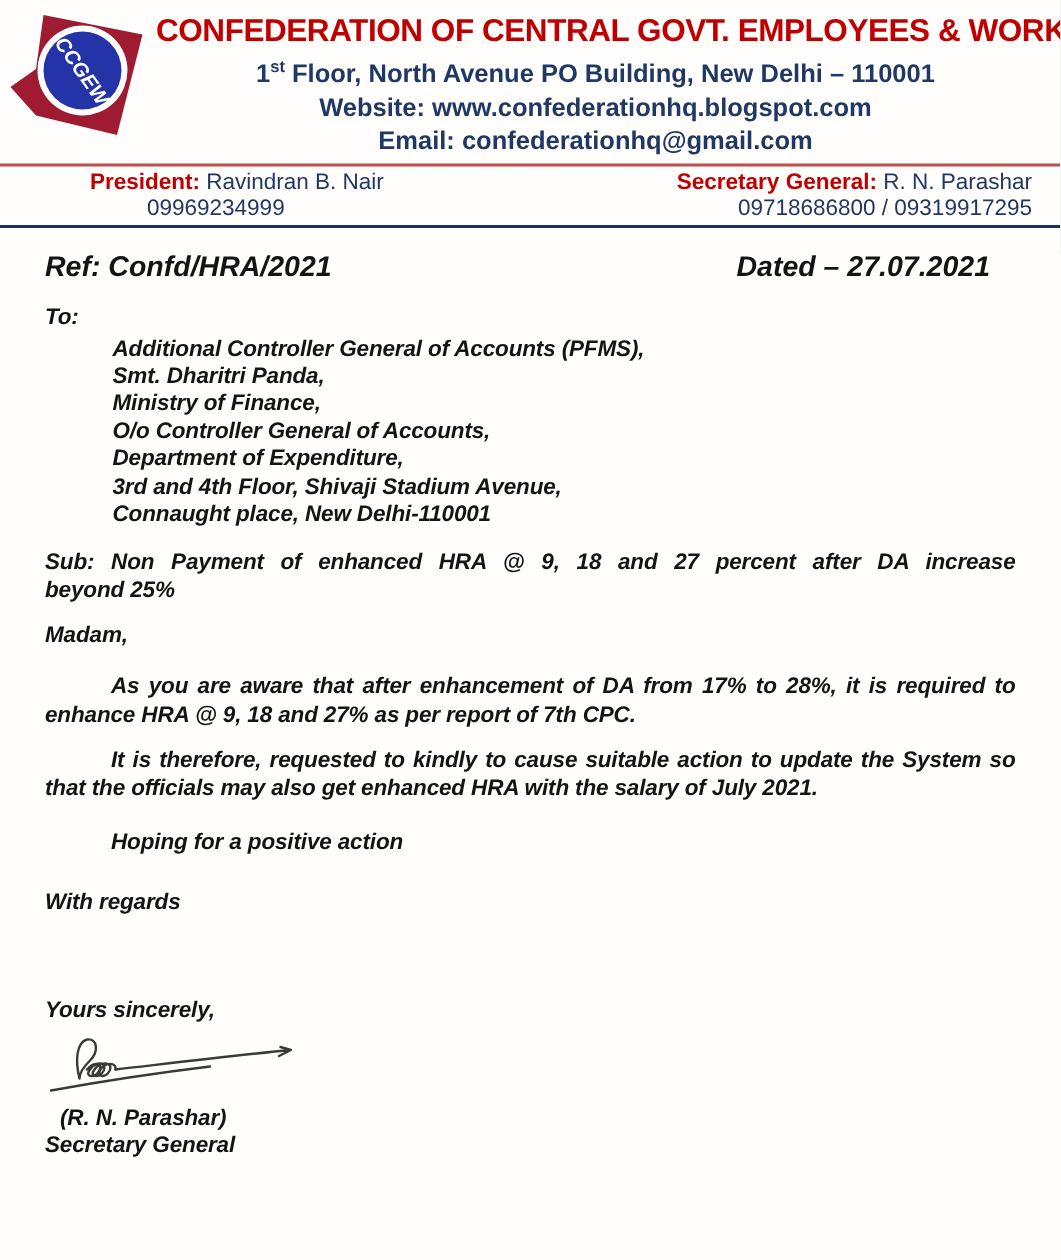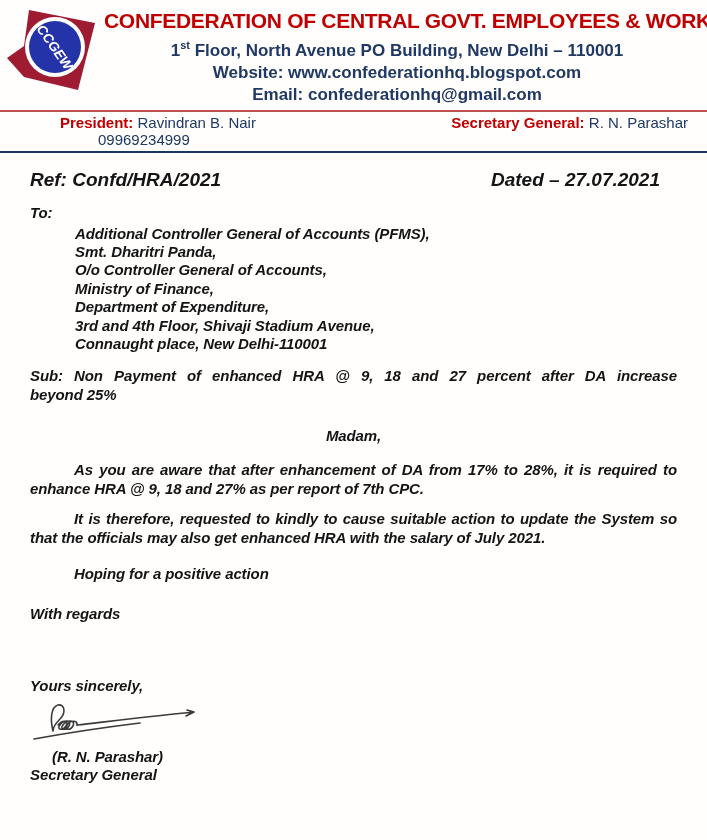--- a/index.html
+++ b/index.html
@@ -26,29 +26,29 @@
   .off-right{text-align:right;}
   
   .meta-row{display:flex;justify-content:space-between;margin-top:17px;padding:0 47px 0 30px;
     font-weight:bold;font-style:italic;font-size:19px;color:#141414;line-height:19px;}
   .content{padding:0 30px;color:#141414;font-weight:bold;font-style:italic;
     font-size:15px;letter-spacing:-0.1px;}
   .to-label{margin-top:15px;line-height:18px;}
   .recipient{margin-top:3px;padding-left:45px;line-height:18.4px;}
   .subject{margin-top:12px;line-height:19.3px;}
   .subject .force-justify{text-align:justify;text-align-last:justify;display:block;}
-  .salutation{margin-top:22px;line-height:19px;text-align:center;}
+  .salutation{margin-top:11px;line-height:19px;}
   .para{margin-top:15px;line-height:19.3px;text-align:justify;text-indent:44px;}
   .para.p2{margin-top:21px;}
   .para.p3{margin-top:10px;}
   .closing-line{margin-top:17px;text-indent:44px;line-height:19px;}
   .regards{margin-top:21px;line-height:19px;}
   .sincerely{margin-top:53px;line-height:19px;}
   .signature{margin-top:6px;margin-left:2px;height:42px;}
-  .signer-name{margin-top:2px;margin-left:22px;line-height:18px;}
+  .signer-name{margin-top:2px;margin-left:10px;line-height:18px;}
   .signer-title{line-height:18px;}
 </style>
 </head>
 <body>
 
 <div class="page">
 
   <div class="header">
     <svg class="logo" viewBox="0 0 100 86">
       <path d="M 25,4 L 91,17 L 74,84 L 20,71 L 3,52 L 20,40 Z" fill="#9e1b32"></path>
@@ -66,38 +66,39 @@
 
   <div class="rule-red"></div>
 
   <div class="officials">
     <div class="off-col off-left">
       <div><span class="lbl">President:</span><span> Ravindran B. Nair</span></div>
       <div class="phone">09969234999</div>
     </div>
     <div class="off-col off-right">
       <div><span class="lbl">Secretary General:</span><span> R. N. Parashar</span></div>
+      <div>09718686800 / 09319917295</div>
     </div>
   </div>
 
   <div class="rule-navy"></div>
 
   <div class="meta-row">
     <div>Ref: Confd/HRA/2021</div>
     <div>Dated – 27.07.2021</div>
   </div>
 
   <div class="content">
 
     <div class="to-label">To:</div>
     <div class="recipient">
       <div>Additional Controller General of Accounts (PFMS),</div>
       <div>Smt. Dharitri Panda,</div>
+      <div>Ministry of Finance,</div>
       <div>O/o Controller General of Accounts,</div>
-      <div>Ministry of Finance,</div>
       <div>Department of Expenditure,</div>
       <div>3rd and 4th Floor, Shivaji Stadium Avenue,</div>
       <div>Connaught place, New Delhi-110001</div>
     </div>
 
     <div class="subject">
       <span class="force-justify">Sub: Non Payment of enhanced HRA @ 9, 18 and 27 percent after DA increase</span>
       <span>beyond 25%</span>
     </div>
 

